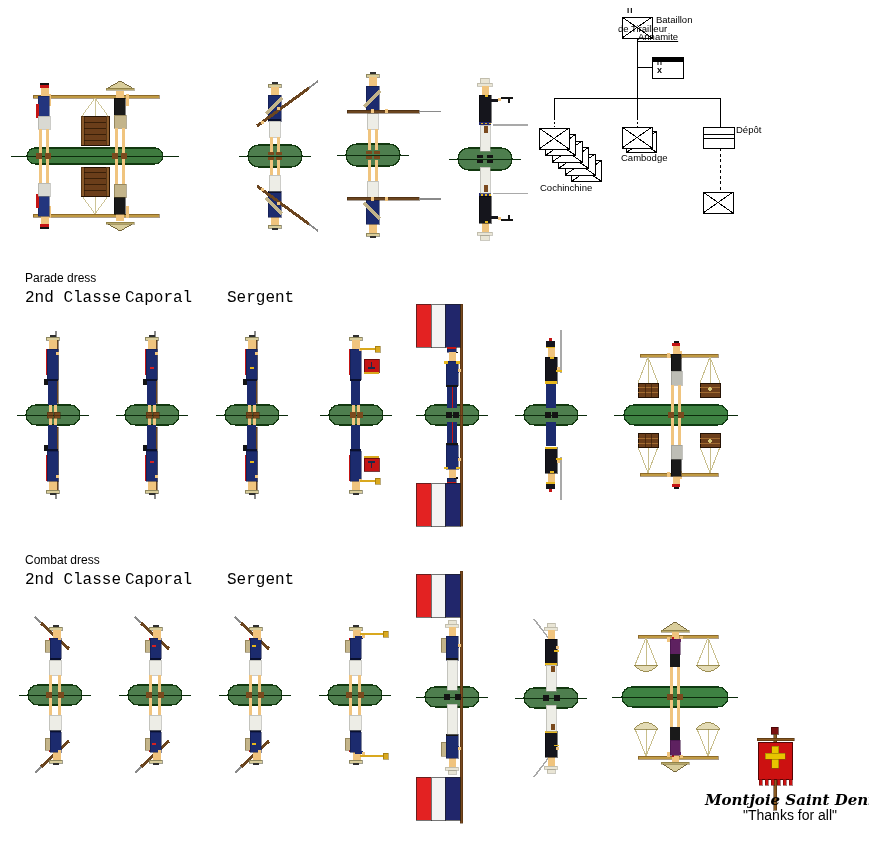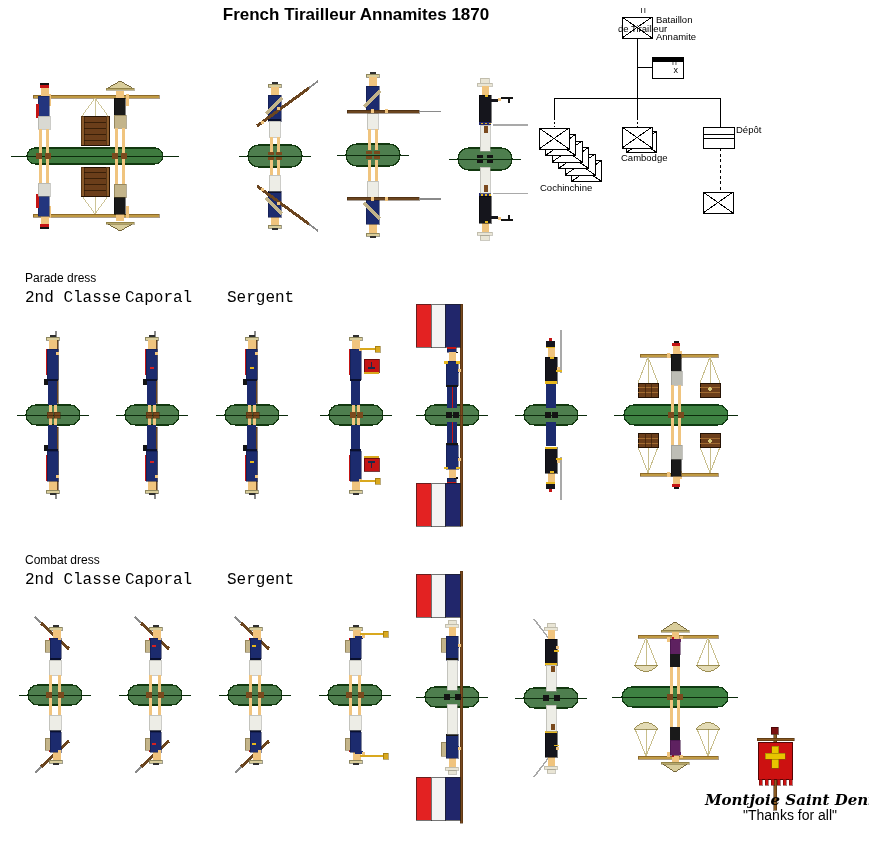--- a/index.html
+++ b/index.html
@@ -3,21 +3,21 @@
 <meta charset="utf-8">
 <style>
   html,body{margin:0;padding:0;background:#fff;}
   .plate{position:relative;width:869px;height:841px;background:#fff;overflow:hidden;
          font-family:"Liberation Sans",sans-serif;color:#000;}
   .abs{position:absolute;white-space:nowrap;}
   .title{font-weight:bold;font-size:17px;text-align:center;}
   .sect{font-size:12px;}
   .rank{font-size:16px;font-family:Liberation Mono, monospace;}
   .org{font-size:9.5px;line-height:9px;}
-  .ech{font-size:8px;font-weight:normal;letter-spacing:1px;text-align:right;}
+  .ech{font-size:8px;font-weight:bold;letter-spacing:1px;text-align:left;}
   .motto{font-family:"DejaVu Serif",serif;font-style:italic;font-weight:600;font-size:15px;text-align:center;}
   .thanks{font-size:14px;text-align:center;}
   svg{position:absolute;left:0;top:0;}
 </style>
 </head>
 <body>
 
 <div class="plate">
 
 <svg width="869" height="841" viewBox="0 0 869 841" shape-rendering="crispEdges">
@@ -484,26 +484,25 @@
       <rect x="759" y="779" width="3" height="6"></rect>
       <rect x="765" y="779" width="3" height="6"></rect>
       <rect x="771" y="779" width="3" height="6"></rect>
       <rect x="777" y="779" width="3" height="6"></rect>
       <rect x="783" y="779" width="3" height="6"></rect>
       <rect x="789" y="779" width="3" height="6"></rect>
     </g>
   </g>
 </svg>
 
-<div class="abs title" style="left:56px;top:5px;width:600px;">French Tirailleur Annamites 1870</div>
 
 <div class="abs ech" style="left:627px;top:6px;width:20px;">II</div>
 <div class="abs org" style="left:656px;top:15px;">Bataillon</div>
 <div class="abs org" style="left:618px;top:23.5px;">de Tirailleur</div>
-<div class="abs org" style="left:656px;top:32px;">Annamite</div>
+<div class="abs org" style="left:638px;top:32px;text-decoration:underline;">Annamite</div>
 <div class="abs ech" style="left:657px;top:59px;width:21px;font-size:7px;">II</div>
 <div class="abs ech" style="left:657px;top:65px;width:21px;font-size:9px;letter-spacing:0;">x</div>
 <div class="abs org" style="left:540px;top:183px;text-align:center;">Cochinchine</div>
 <div class="abs org" style="left:621px;top:153px;">Cambodge</div>
 <div class="abs org" style="left:736px;top:125px;">Dépôt</div>
 
 <div class="abs sect" style="left:25px;top:271px;">Parade dress</div>
 <div class="abs rank" style="left:25px;top:289px;">2nd Classe</div>
 <div class="abs rank" style="left:125px;top:289px;">Caporal</div>
 <div class="abs rank" style="left:227px;top:289px;">Sergent</div>

